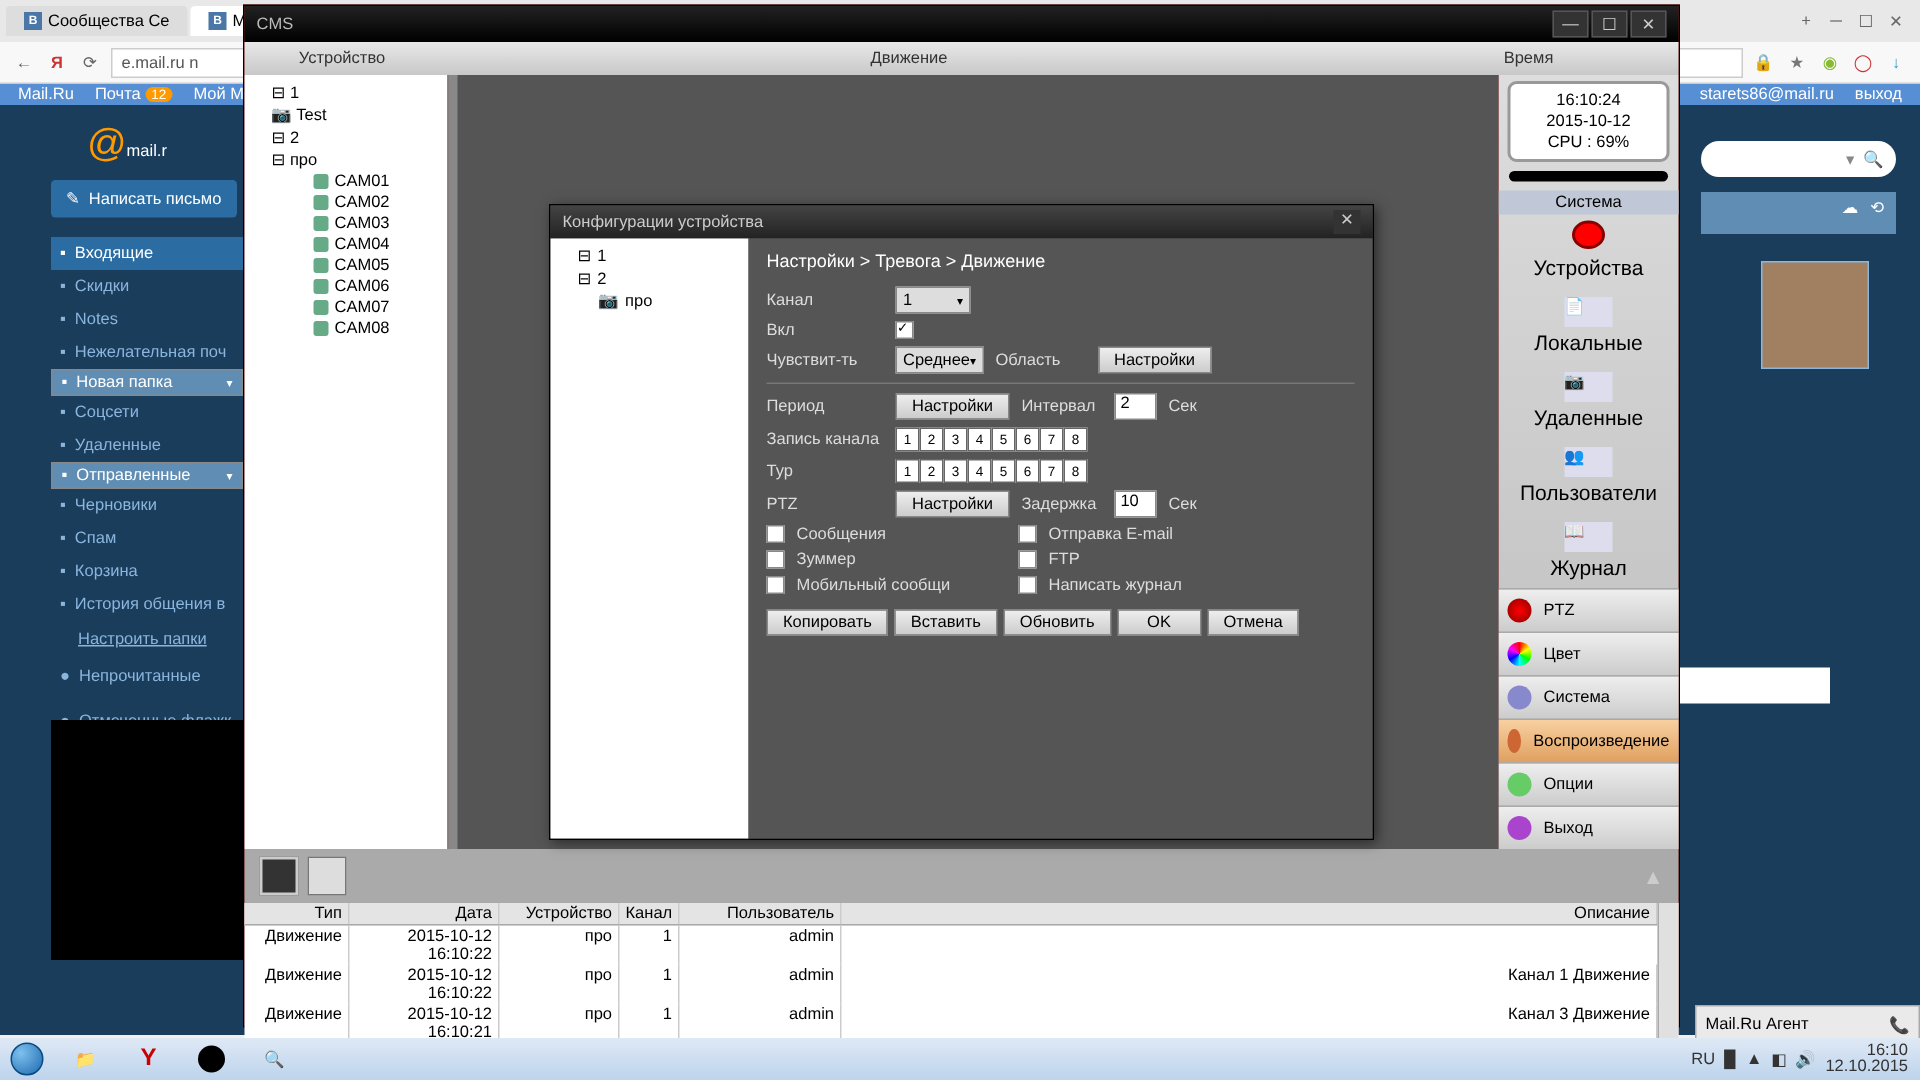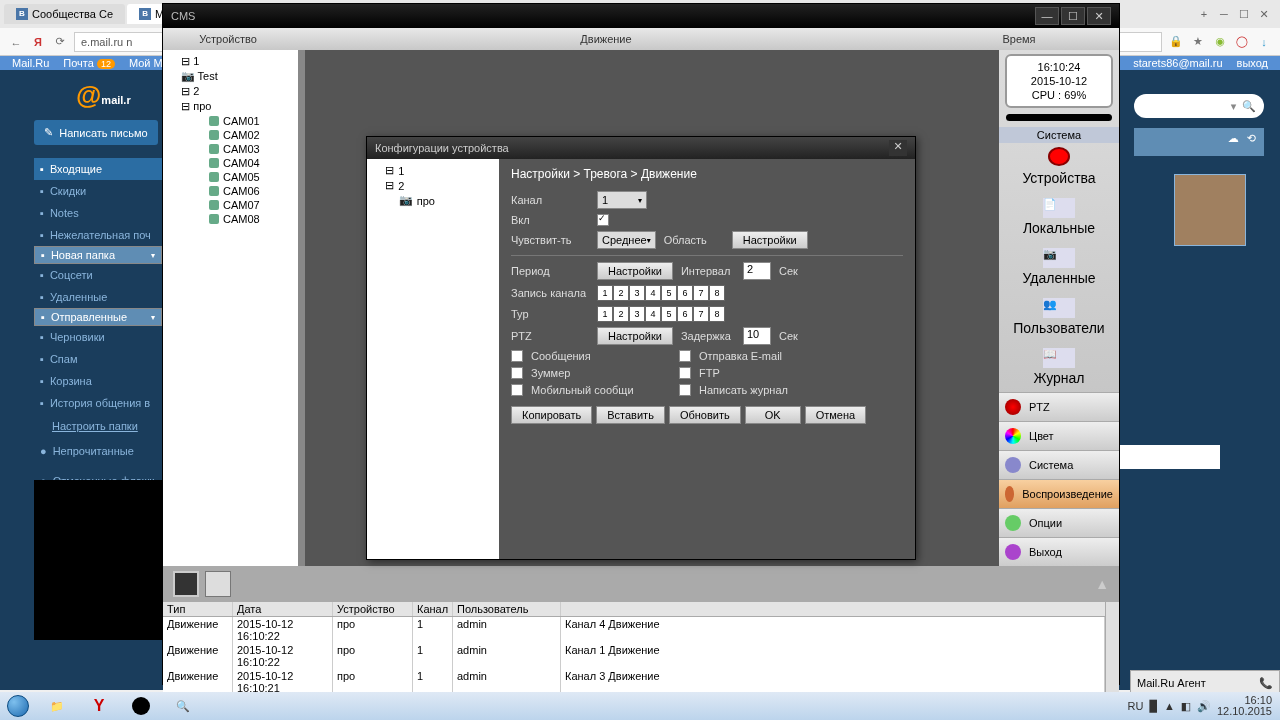--- a/index.html
+++ b/index.html
@@ -13,21 +13,21 @@
 .vk-ico { width:12px; height:12px; background:#4a76a8; color:#fff; text-align:center; line-height:12px; font-size:8px; font-weight:bold; }
 .addr-bar { height:28px; background:#f8f8f8; display:flex; align-items:center; padding:0 8px; gap:6px; border-bottom:1px solid #ccc; }
 .nav-ico { width:16px; height:16px; color:#666; display:flex; align-items:center; justify-content:center; }
 .addr-field { flex:1; height:20px; background:#fff; border:1px solid #ccc; padding:0 6px; display:flex; align-items:center; color:#555; }
 .tool-ico { width:16px; height:16px; display:flex; align-items:center; justify-content:center; }
 
 
 .mailru { position:absolute; top:56px; left:0; width:1280px; background:#568fd4; height:14px; color:#fff; padding:0 12px; display:flex; gap:14px; align-items:center; font-size:10px; }
 .mailru .badge { background:#f90; border-radius:8px; padding:0 4px; font-size:9px; }
 .mailru-body { position:absolute; top:70px; left:0; width:1280px; height:620px; background:#1a3d5c; }
-.mail-logo { position:absolute; top:10px; left:76px; color:#fff; font-size:22px; font-weight:bold; }
+.mail-logo { position:absolute; top:10px; left:58px; color:#fff; font-size:22px; font-weight:normal; }
 .mail-logo .at { color:#f90; font-size:26px; }
 .compose { position:absolute; top:50px; left:34px; background:#2b6da3; color:#fff; padding:6px 10px; border-radius:3px; display:flex; gap:6px; align-items:center; }
 .mail-side { position:absolute; top:88px; left:34px; width:128px; }
 .mail-side .folder { color:#8ab5dc; padding:5px 6px; display:flex; gap:6px; align-items:center; font-size:11px; }
 .mail-side .folder.active { background:#2b6da3; color:#fff; }
 .mail-side .folder.sel { background:#5f8db4; color:#fff; }
 .link-u { color:#8ab5dc; text-decoration:underline; padding-left:18px; margin-top:6px; }
 .mail-ad { position:absolute; top:410px; left:34px; width:128px; height:160px; background:#000; }
 
 .mail-right { position:absolute; top:0px; right:16px; width:130px; }
@@ -63,21 +63,21 @@
 .red-dot { width:22px; height:22px; background:red; border-radius:50%; margin:4px auto; border:2px solid #800; }
 .side-item { padding:6px; display:flex; gap:8px; align-items:center; background:linear-gradient(#eee,#ccc); border-top:1px solid #aaa; width:100%; }
 .side-stack { margin-top:auto; width:100%; }
 .si-icon { width:16px; height:16px; border-radius:50%; }
 
 .cms-ctrl { height:36px; background:#aaa; display:flex; align-items:center; padding:0 10px; gap:6px; }
 .ctrlbtn { width:26px; height:26px; background:#ddd; border:1px solid #777; }
 
 
 .cms-log { height:100px; background:#fff; font-size:10px; display:flex; }
-.log-tbl { flex:1; }
+.log-tbl { flex:1;text-align:right; }
 .log-hdr { display:flex; background:#e4e4e4; border-bottom:1px solid #aaa; }
 .log-hdr div, .log-row div { padding:1px 4px; border-right:1px solid #ccc; }
 .log-row { display:flex; }
 .c-type{width:70px}.c-date{width:100px}.c-dev{width:80px}.c-ch{width:40px}.c-user{width:108px}.c-desc{flex:1}
 .scroll-v { width:14px; background:#e0e0e0; border-left:1px solid #aaa; }
 
 
 .modal { position:absolute; top:136px; left:366px; width:550px; height:424px; background:#555; border:1px solid #000; box-shadow:2px 2px 8px rgba(0,0,0,.5); }
 .modal-title { height:22px; background:linear-gradient(#444,#222); color:#ccc; display:flex; align-items:center; padding:0 8px; font-size:10px; }
 .modal-title .spacer{flex:1}
@@ -316,29 +316,29 @@
     <div style="color:#ccc;font-size:14px">▲</div>
   </div>
   <div class="cms-log">
     <div class="log-tbl">
     <div class="log-hdr">
       <div class="c-type">Тип</div>
       <div class="c-date">Дата</div>
       <div class="c-dev">Устройство</div>
       <div class="c-ch">Канал</div>
       <div class="c-user">Пользователь</div>
+      <div class="c-desc">Описание</div>
     </div>
     <div id="log-rows">
           <div class="log-row">
             <div class="c-type">Движение</div>
             <div class="c-date">2015-10-12 16:10:22</div>
             <div class="c-dev">про</div>
             <div class="c-ch">1</div>
             <div class="c-user">admin</div>
-            <div class="c-desc">Канал 4 Движение</div>
           </div>
           <div class="log-row">
             <div class="c-type">Движение</div>
             <div class="c-date">2015-10-12 16:10:22</div>
             <div class="c-dev">про</div>
             <div class="c-ch">1</div>
             <div class="c-user">admin</div>
             <div class="c-desc">Канал 1 Движение</div>
           </div>
           <div class="log-row">

